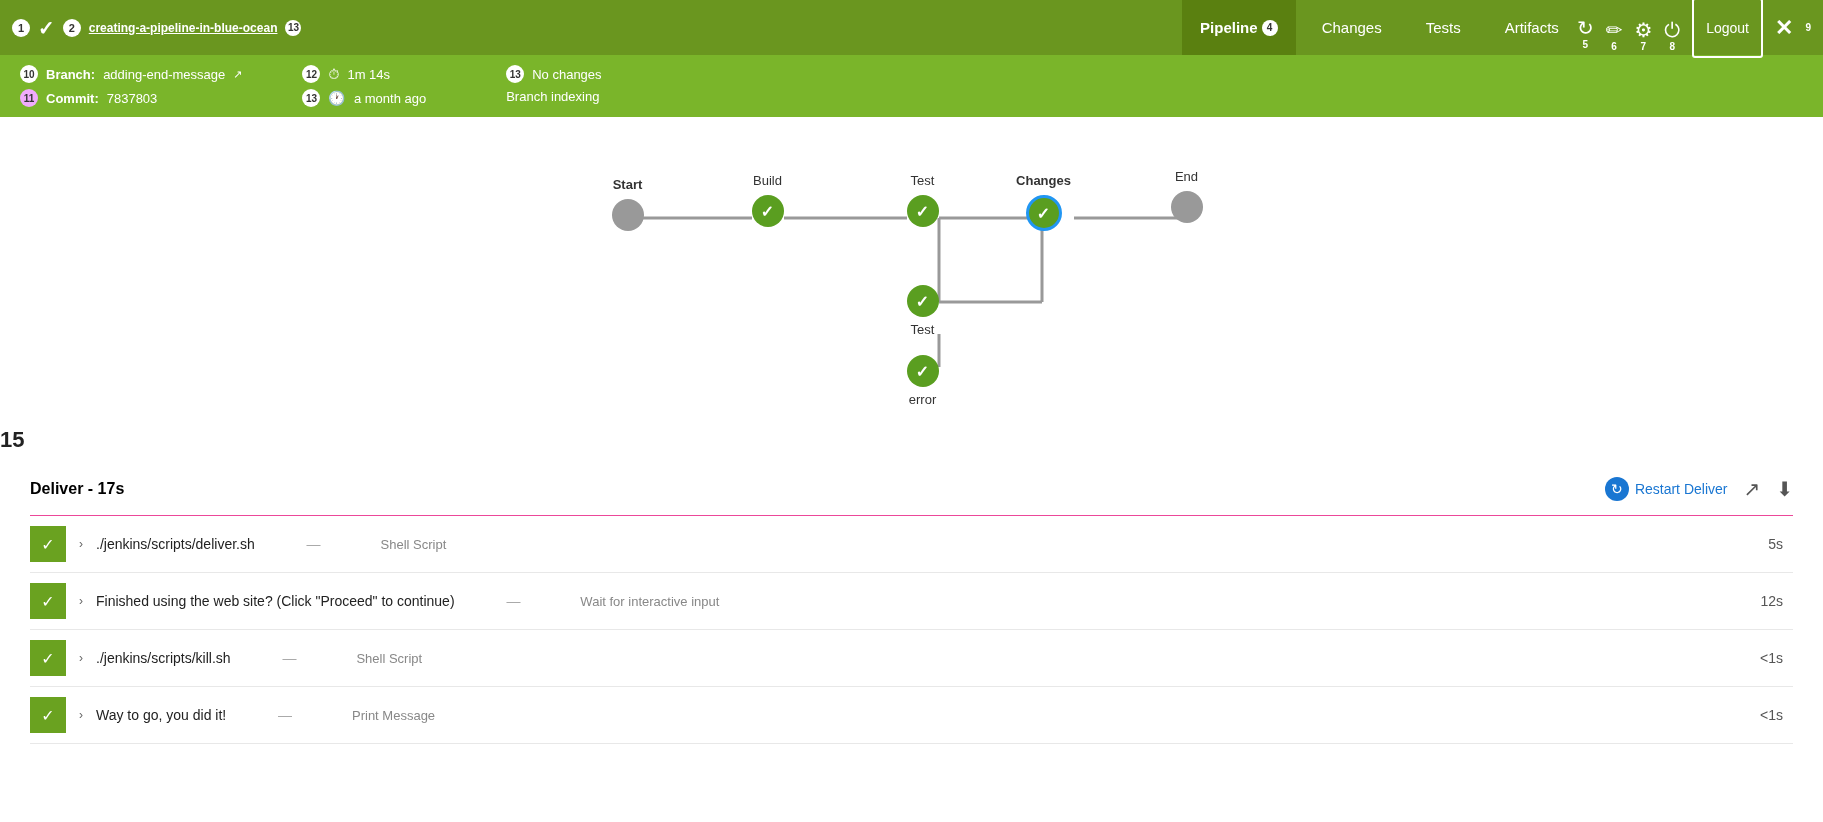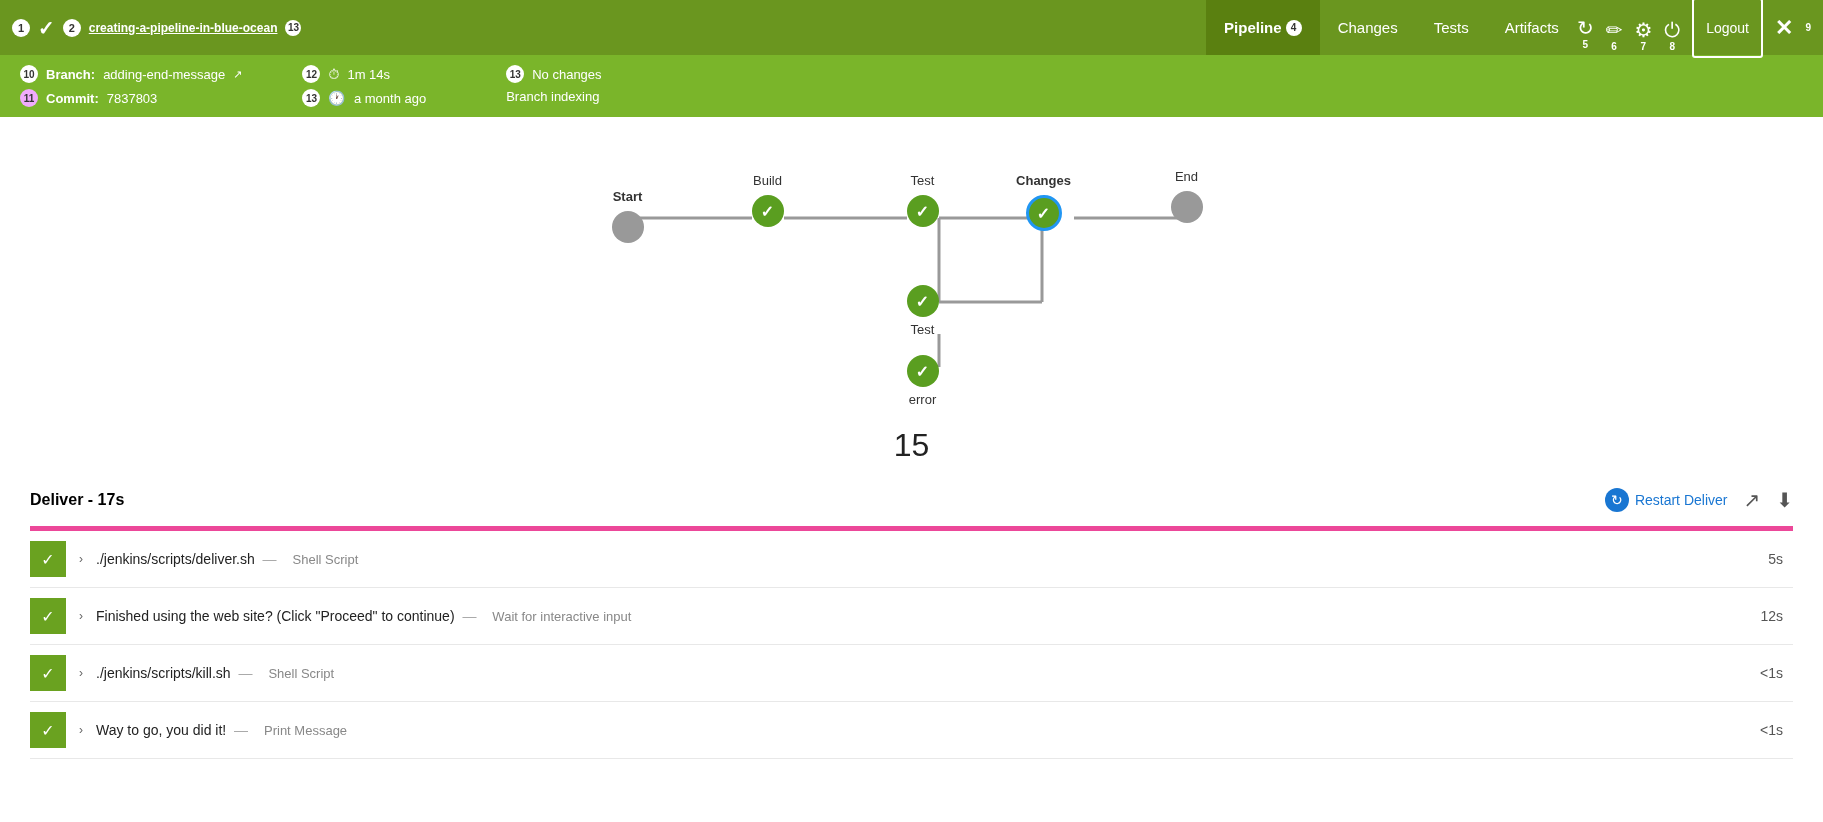--- a/index.html
+++ b/index.html
@@ -54,21 +54,21 @@
       border-radius: 50%;
       width: 16px;
       height: 16px;
       display: flex;
       align-items: center;
       justify-content: center;
     }
     .nav-center {
       display: flex;
       align-items: center;
-      gap: 0;
+      gap: 8px;
     }
     .nav-tab {
       color: #fff;
       padding: 0 18px;
       height: 55px;
       display: flex;
       align-items: center;
       cursor: pointer;
       font-size: 15px;
       position: relative;
@@ -210,21 +210,21 @@
 
     
     .steps-panel {
       padding: 0 30px 30px 30px;
     }
     .steps-header {
       display: flex;
       align-items: center;
       justify-content: space-between;
       padding: 14px 0 14px 0;
-      border-bottom: 5px solid #ec4899;
+      border-bottom: 1px solid #ec4899;
     }
     .steps-title {
       font-weight: bold;
       font-size: 16px;
     }
     .steps-actions {
       display: flex;
       align-items: center;
       gap: 16px;
     }
@@ -282,20 +282,21 @@
       justify-content: center;
       font-size: 12px;
       color: #666;
       cursor: pointer;
       flex-shrink: 0;
     }
     .step-content {
       flex: 1;
       display: flex;
       align-items: center;
+      gap: 44px;
     }
     .step-name {
       font-size: 14px;
       color: #222;
     }
     .step-type {
       font-size: 13px;
       color: #888;
       margin-left: 8px;
     }
@@ -305,23 +306,23 @@
     }
     .step-duration {
       color: #555;
       font-size: 14px;
       margin-left: auto;
       padding-right: 10px;
     }
 
     
     .big-number {
-      text-align: center;
-      font-size: 32px;
-      font-weight: normal;
+      text-align: left;
+      font-size: 22px;
+      font-weight: bold;
       color: #222;
       padding: 20px 0 10px 0;
     }
   </style>
 </head>
 <body>
 
 <div class="top-nav">
   <div class="nav-left">
     <span class="nav-badge">1</span>
@@ -418,21 +419,21 @@
 
       <line x1="387" y1="187" x2="387" y2="220" stroke="#999" stroke-width="3"></line>
 
       <line x1="387" y1="155" x2="490" y2="155" stroke="#999" stroke-width="3"></line>
       <line x1="490" y1="155" x2="490" y2="71" stroke="#999" stroke-width="3"></line>
 
       <line x1="522" y1="71" x2="635" y2="71" stroke="#999" stroke-width="3"></line>
     </svg>
 
     
-    <div class="stage-node" style="position:absolute; left:60px; top:64px;font-weight:bold;">
+    <div class="stage-node" style="position:absolute; left:60px; top:52px;font-weight:bold;">
       <span class="node-label" style="position:absolute;top:-22px;left:50%;transform:translateX(-50%);white-space:nowrap;">Start</span>
       <div class="node-circle gray" style="width:32px;height:32px;"></div>
     </div>
 
     
     <div class="stage-node" style="position:absolute; left:200px; top:48px;">
       <span class="node-label" style="position:absolute;top:-22px;left:50%;transform:translateX(-50%);white-space:nowrap;">Build</span>
       <div class="node-circle green" style="width:32px;height:32px;display:flex;align-items:center;justify-content:center;">
         <span class="check">✓</span>
       </div>

